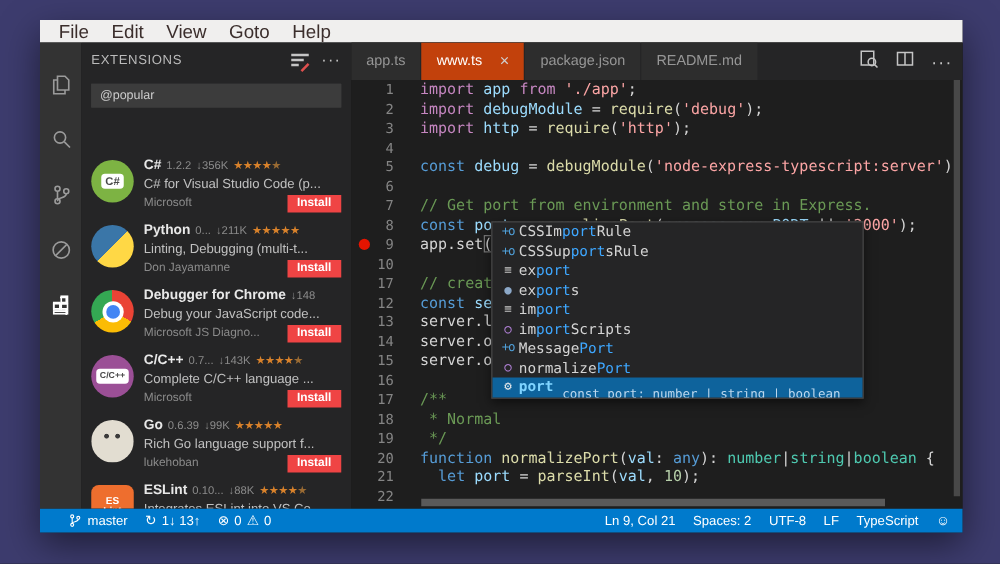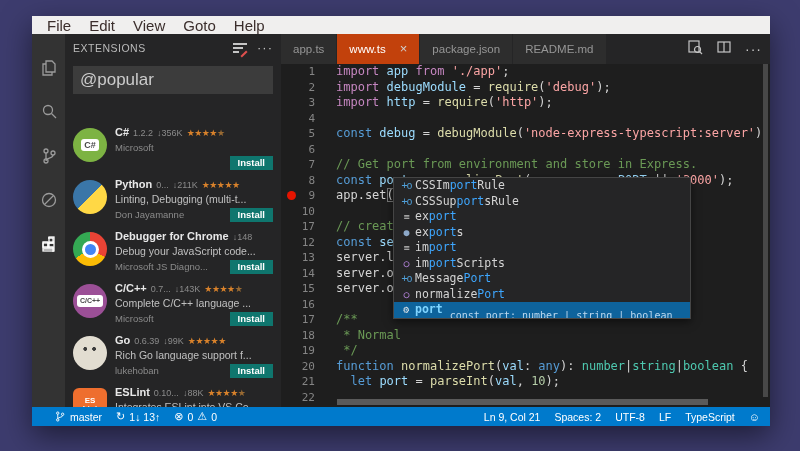--- a/index.html
+++ b/index.html
@@ -24,21 +24,21 @@
   .sbtitle{font-size:10.5px;letter-spacing:.5px;color:#bbbbbb;flex:1;}
   .sbh-icons{display:flex;align-items:center;gap:10px;}
   .filtericon{position:relative;width:14px;height:12px;}
   .filtericon i{position:absolute;left:0;height:2px;background:#c5c5c5;}
   .filtericon i:nth-child(1){top:1px;width:14px;}
   .filtericon i:nth-child(2){top:5px;width:10px;}
   .filtericon i:nth-child(3){top:9px;width:6px;}
   .filtericon b{position:absolute;right:-1px;bottom:-1px;width:8px;height:2px;background:#e0504e;transform:rotate(-45deg);}
   .moreicon{color:#c5c5c5;font-size:13px;line-height:10px;letter-spacing:1px;}
   .sbsearch{margin:4px 8px 6px 8px;}
-  .sbsearch input{width:100%;box-sizing:border-box;background:#3c3c3c;border:1px solid #3c3c3c;color:#cccccc;font-size:17px;padding:3px 6px;outline:none;font-family:"Liberation Sans",sans-serif;}
+  .sbsearch input{width:100%;box-sizing:border-box;background:#3c3c3c;border:1px solid #3c3c3c;color:#cccccc;font-size:10px;padding:3px 6px;outline:none;font-family:"Liberation Sans",sans-serif;}
 
   .extlist{position:absolute;left:0;right:0;top:86px;bottom:0;overflow:hidden;}
   .extrow{position:relative;height:52px;padding:6px 6px 0 8px;box-sizing:border-box;display:flex;}
   .exticon{width:34px;height:34px;border-radius:50%;flex:none;margin-top:2px;position:relative;display:flex;align-items:center;justify-content:center;}
   .exticon .band{background:#ffffff;border-radius:3px;padding:0 3px;font-weight:bold;color:#4a4a4a;line-height:12px;height:12px;}
   .ic-csharp{background:#7db343;}
   .ic-csharp .band{font-size:9px;}
   .ic-python{background:linear-gradient(135deg,#3a76a8 0 50%,#ffd845 50% 100%);}
   .ic-chrome{background:conic-gradient(#ea4335 0 33%,#fbbc05 33% 66%,#34a853 66% 100%);}
   .ic-chrome::before{content:"";position:absolute;width:17px;height:17px;border-radius:50%;background:#ffffff;}
@@ -50,21 +50,21 @@
   .ic-eslint span{color:#fff;font-weight:bold;font-size:8px;line-height:8px;}
   .extinfo{flex:1;margin-left:8px;overflow:hidden;position:relative;}
   .extline1{display:flex;align-items:baseline;gap:4px;white-space:nowrap;overflow:hidden;}
   .extname{color:#e8e8e8;font-weight:bold;font-size:11px;}
   .extmeta{color:#8b8b8b;font-size:9px;}
   .stars{font-size:9px;letter-spacing:-.5px;white-space:nowrap;}
   .star{color:#d9822b;}
   .star.half{color:#9a6b33;}
   .extdesc{color:#c0c0c0;font-size:10.5px;white-space:nowrap;overflow:hidden;margin-top:3px;}
   .extpub{color:#8b8b8b;font-size:9.5px;margin-top:4px;}
-  .installbtn{position:absolute;right:2px;bottom:2px;background:#0f766e;color:#ffffff;font-size:9.5px;font-weight:bold;padding:1px 8px 2px;border:none;cursor:pointer;font-family:"Liberation Sans",sans-serif;}
+  .installbtn{position:absolute;right:2px;bottom:2px;background:#ef4444;color:#ffffff;font-size:9.5px;font-weight:bold;padding:1px 8px 2px;border:none;cursor:pointer;font-family:"Liberation Sans",sans-serif;}
 
   
   .editorgroup{flex:1;position:relative;background:#1e1e1e;overflow:hidden;}
   .tabbar{height:30px;background:#252526;display:flex;align-items:stretch;position:relative;}
   .tab{display:flex;align-items:center;padding:0 12px;font-size:11.5px;color:#969696;background:#2d2d2d;margin-right:1px;cursor:pointer;}
   .tab.active{background:#c2410c;color:#ffffff;}
   .tab .closex{margin-left:14px;font-size:13px;color:#d0d0d0;line-height:10px;}
   .tabactions{position:absolute;right:8px;top:0;height:30px;display:flex;align-items:center;gap:13px;}
   .tabactions svg{stroke:#c5c5c5;fill:none;stroke-width:1.2;}
   .tabactions .moreicon{font-size:14px;}
@@ -181,20 +181,21 @@
               <div class="exticon ic-csharp">
                 <div class="band">C#</div>
               </div>
               <div class="extinfo">
                 <div class="extline1">
                   <span class="extname">C#</span>
                   <span class="extmeta">1.2.2</span>
                   <span class="extmeta">↓356K</span>
                   <span class="stars"><span class="star">★</span><span class="star">★</span><span class="star">★</span><span class="star">★</span><span class="star half">★</span></span>
                 </div>
+                <div class="extdesc">C# for Visual Studio Code (p...</div>
                 <div class="extpub">Microsoft</div>
                 <button class="installbtn">Install</button>
               </div>
             </div>
             <div class="extrow">
               <div class="exticon ic-python"></div>
               <div class="extinfo">
                 <div class="extline1">
                   <span class="extname">Python</span>
                   <span class="extmeta">0...</span>

